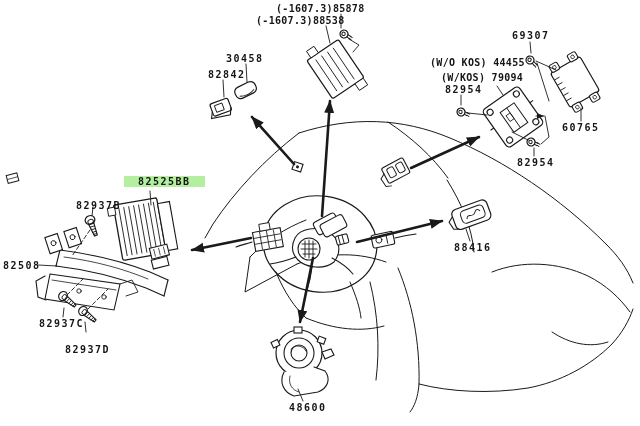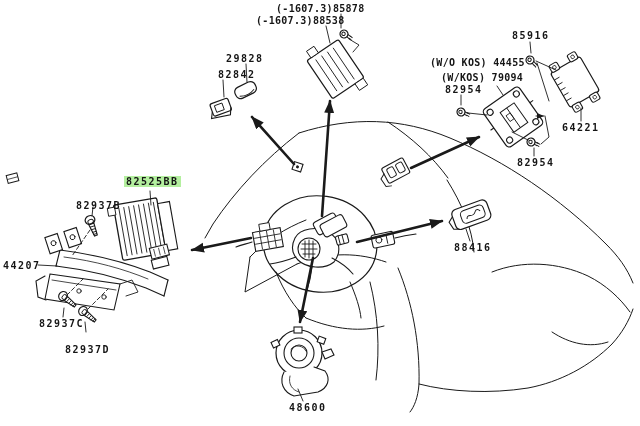--- a/index.html
+++ b/index.html
@@ -2,21 +2,21 @@
 <html><head>
 <meta charset="utf-8">
 <style>
   html,body{margin:0;padding:0;background:#fff;}
   .stage{position:relative;width:640px;height:424px;background:#ffffff;overflow:hidden;
          font-family:"DejaVu Sans Mono","Liberation Mono",monospace;}
   .stage svg{position:absolute;left:0;top:0;}
   .lbl{position:absolute;font-size:10px;font-weight:700;color:#151515;
        letter-spacing:1.5px;white-space:nowrap;line-height:11px;}
   .lbl.long{letter-spacing:0.3px;}
-  .lbl.hl{padding:0 2px;}
+  .lbl.hl{padding:0 14px;}
   .doc{position:absolute;left:620px;top:409px;font-size:10px;color:#8a8a8a;
        letter-spacing:1px;font-weight:400;margin-top:22px;}
 </style>
 </head>
 <body>
 
 <div class="stage">
 
 <svg width="640" height="426" viewBox="0 0 640 426">
   <defs>
@@ -264,31 +264,31 @@
     <path d="M322,216 L330,101" marker-end="url(#ah)"></path>
     <path d="M411,168 L479,137" marker-end="url(#ah)"></path>
     <path d="M357,242 L442,221" marker-end="url(#ah)"></path>
     <path d="M251,238 L192,250" marker-end="url(#ah)"></path>
     <path d="M313,258 L300,322" marker-end="url(#ah)"></path>
   </g>
 </svg>
 
 <div class="lbl long" style="left:276px;top:3px">(-1607.3)85878</div>
 <div class="lbl long" style="left:256px;top:15px">(-1607.3)88538</div>
-<div class="lbl" style="left:226px;top:53px">29828</div>
-<div class="lbl" style="left:218px;top:69px">82842</div>
-<div class="lbl" style="left:512px;top:30px">85916</div>
+<div class="lbl" style="left:226px;top:53px">30458</div>
+<div class="lbl" style="left:208px;top:69px">82842</div>
+<div class="lbl" style="left:512px;top:30px">69307</div>
 <div class="lbl long" style="left:430px;top:57px">(W/O KOS) 44455</div>
 <div class="lbl long" style="left:441px;top:72px">(W/KOS) 79094</div>
 <div class="lbl" style="left:445px;top:84px">82954</div>
-<div class="lbl" style="left:562px;top:122px">64221</div>
+<div class="lbl" style="left:562px;top:122px">60765</div>
 <div class="lbl" style="left:517px;top:157px">82954</div>
 <div class="lbl" style="left:454px;top:242px">88416</div>
 <div class="lbl hl" style="left: 124px; top: 176px; background: rgb(180, 239, 159);">82525BB</div>
 <div class="lbl" style="left:76px;top:200px">82937B</div>
-<div class="lbl" style="left:3px;top:260px">44207</div>
+<div class="lbl" style="left:3px;top:260px">82508</div>
 <div class="lbl" style="left:39px;top:318px">82937C</div>
 <div class="lbl" style="left:65px;top:344px">82937D</div>
 <div class="lbl" style="left:289px;top:402px">48600</div>
 
 <div class="doc">D0124</div>
 
 </div>
 
 </body></html>

